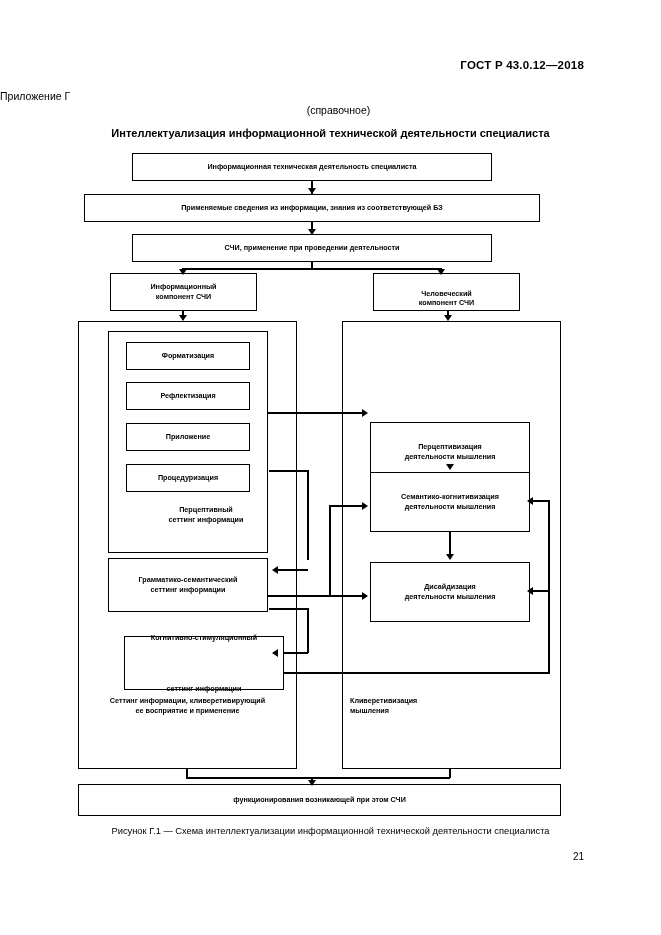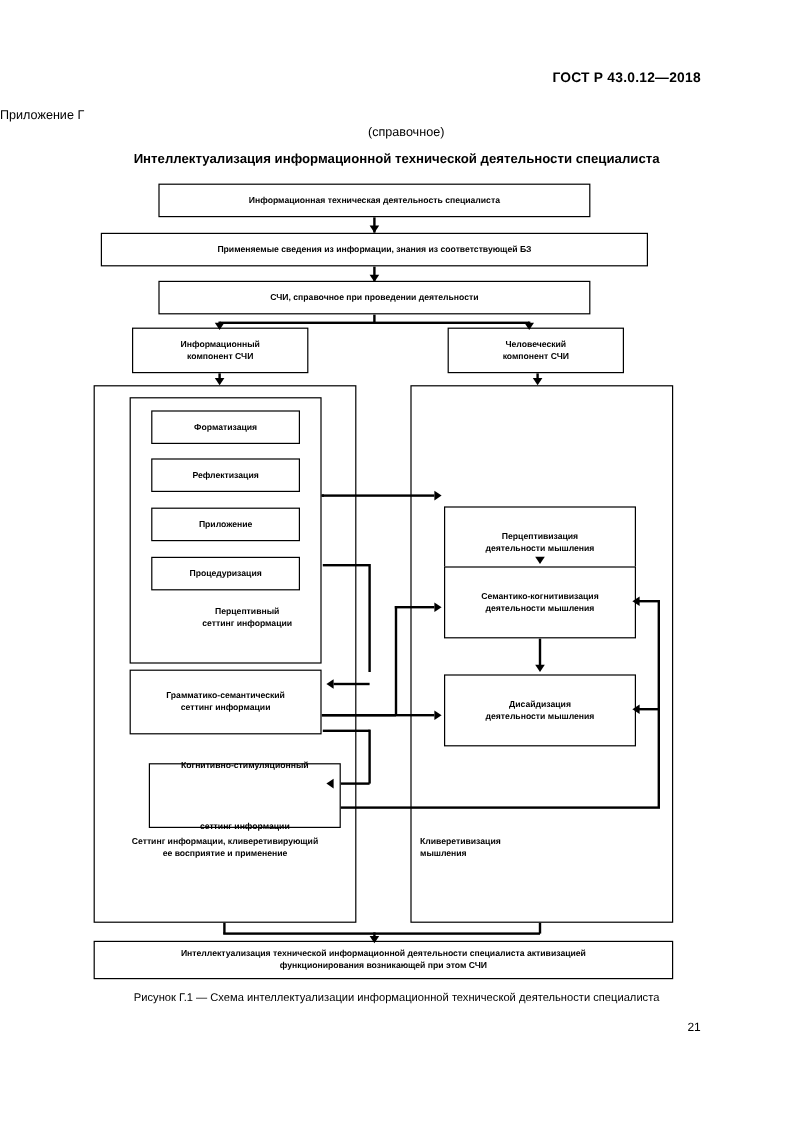--- a/index.html
+++ b/index.html
@@ -100,36 +100,36 @@
   <div class="arrow-d" style="left:308px; top:188px;"></div>
 
   <div class="box" style="left:84px; top:194px; width:456px; height:28px;">
     <span>Применяемые сведения из информации, знания из соответствующей БЗ</span>
   </div>
 
   <div class="vline" style="left:311px; top:222px; height:13px;"></div>
   <div class="arrow-d" style="left:308px; top:229px;"></div>
 
   <div class="box" style="left:132px; top:234px; width:360px; height:28px;">
-    <span>СЧИ, справочное при проведении деятельности</span>
+    <span>СЧИ, применение при проведении деятельности</span>
   </div>
 
   <div class="vline" style="left:311px; top:262px; height:7px;"></div>
   <div class="hline" style="left:183px; top:268px; width:258px;"></div>
   <div class="vline" style="left:182px; top:268px; height:6px;"></div>
   <div class="vline" style="left:440px; top:268px; height:6px;"></div>
   <div class="arrow-d" style="left:179px; top:269px;"></div>
   <div class="arrow-d" style="left:437px; top:269px;"></div>
 
   <div class="box" style="left:110px; top:273px; width:147px; height:38px; flex-direction:column;">
     <span>Информационный</span>
     <span>компонент СЧИ</span>
   </div>
 
-  <div class="box" style="left:373px; top:273px; width:147px; height:38px; flex-direction:column;">
+  <div class="box" style="left:373px; top:273px; width:147px; height:38px; flex-direction:column;justify-content:flex-end;">
     <span>Человеческий</span>
     <span>компонент СЧИ</span>
   </div>
 
   <div class="vline" style="left:182px; top:311px; height:8px;"></div>
   <div class="arrow-d" style="left:179px; top:315px;"></div>
   <div class="vline" style="left:447px; top:311px; height:8px;"></div>
   <div class="arrow-d" style="left:444px; top:315px;"></div>
 
   <div class="group" style="left:78px; top:321px; width:219px; height:448px;"></div>
@@ -225,20 +225,19 @@
   <div class="hline" style="left:278px; top:652px; width:30px;"></div>
   <div class="arrow-l" style="left:272px; top:649px;"></div>
 
   <div class="vline" style="left:186px; top:769px; height:9px;"></div>
   <div class="vline" style="left:449px; top:769px; height:9px;"></div>
   <div class="hline" style="left:186px; top:777px; width:264px;"></div>
   <div class="vline" style="left:311px; top:777px; height:7px;"></div>
   <div class="arrow-d" style="left:308px; top:780px;"></div>
 
   <div class="box" style="left:78px; top:784px; width:483px; height:32px; flex-direction:column;">
-    <span>Интеллектуализация технической информационной деятельности специалиста активизацией</span>
     <span>функционирования возникающей при этом СЧИ</span>
   </div>
 
 </div>
 
 <div class="fig-caption">Рисунок Г.1 — Схема интеллектуализации информационной технической деятельности специалиста</div>
 <div class="page-number">21</div>
 
 </body></html>

